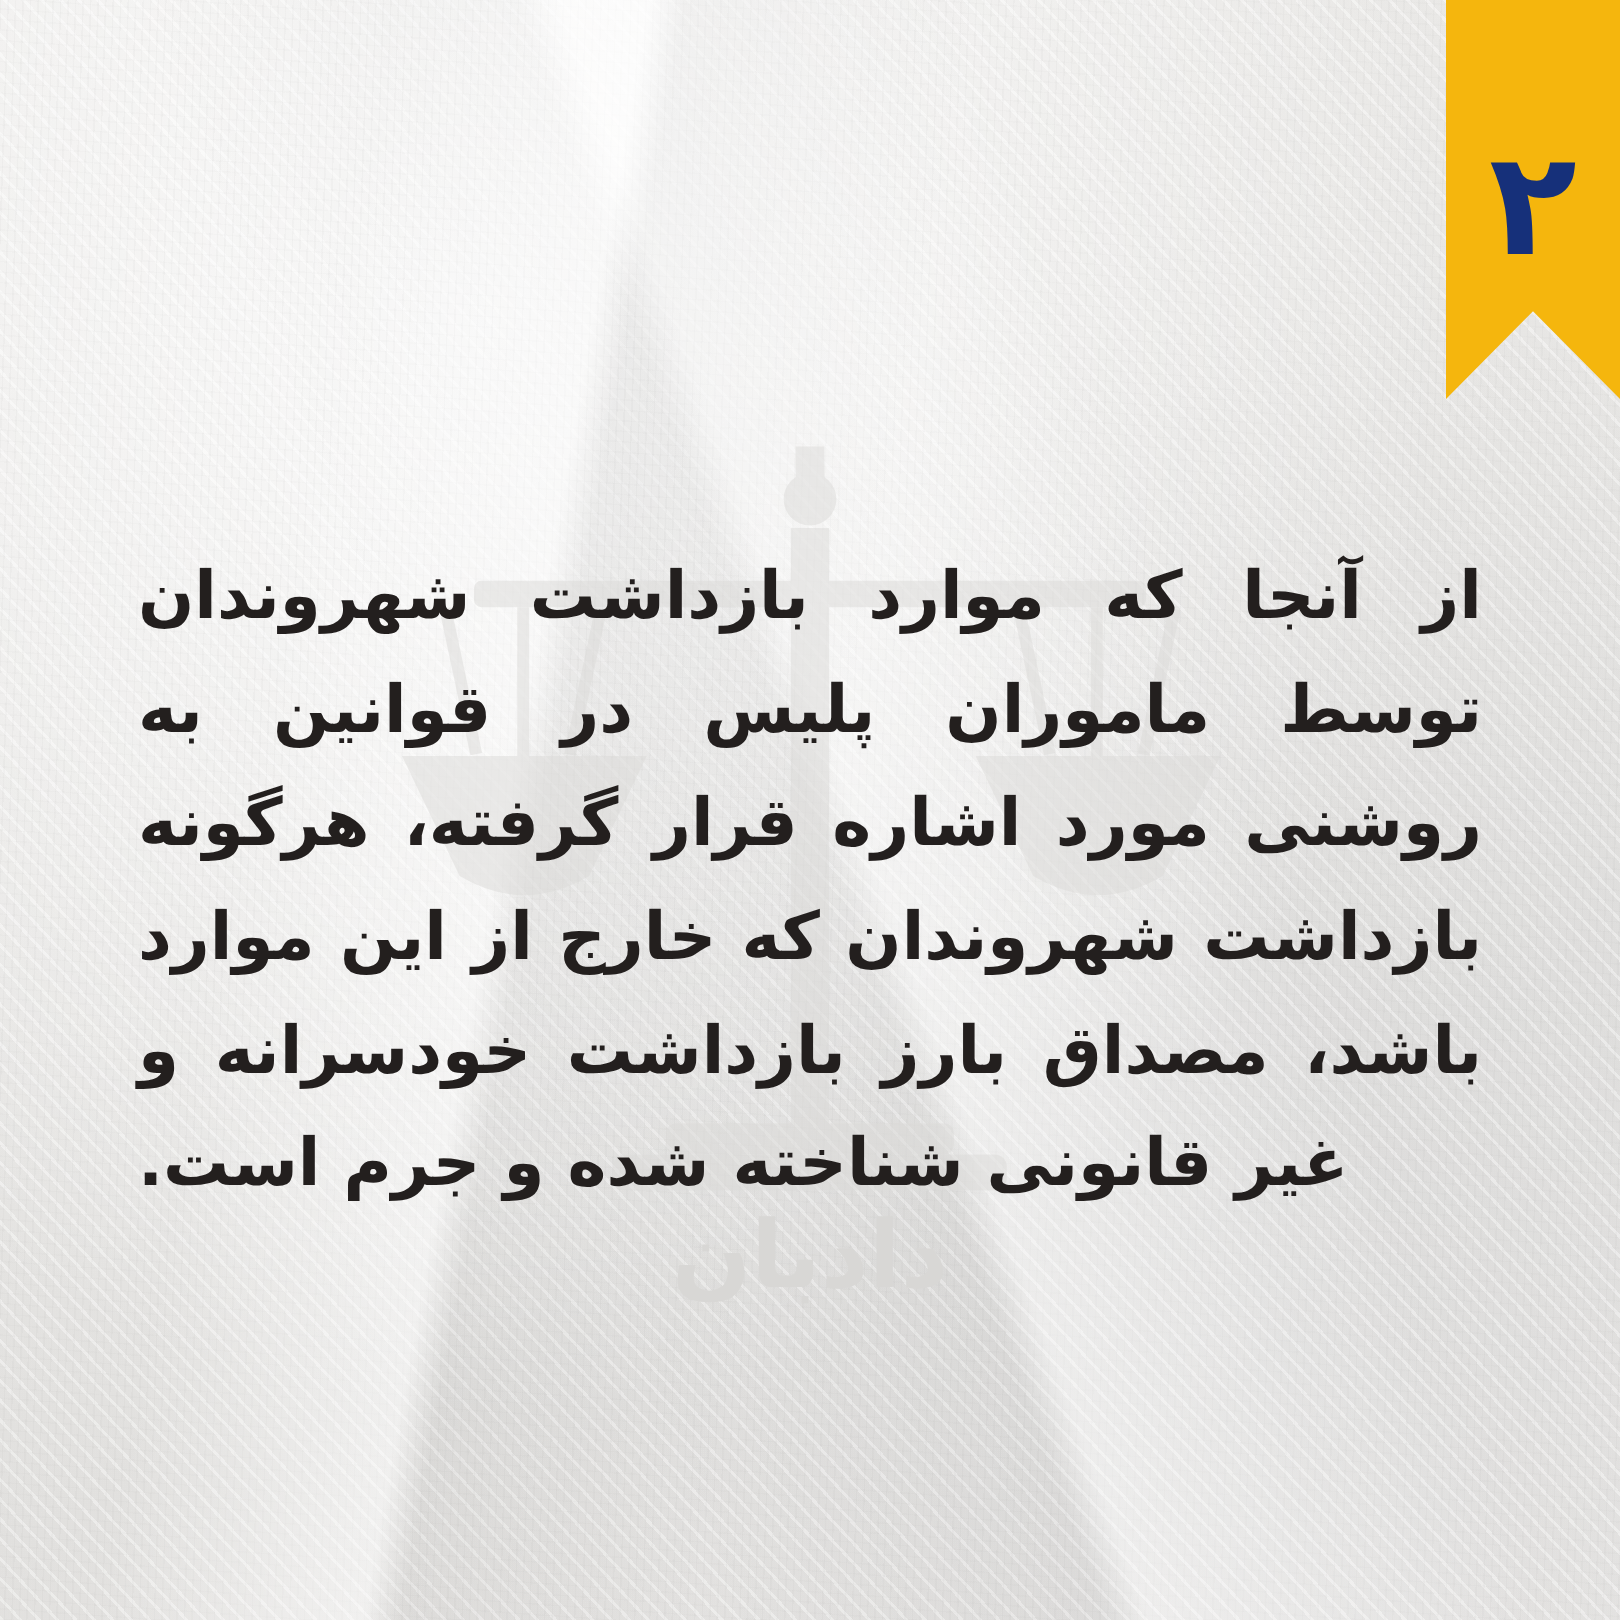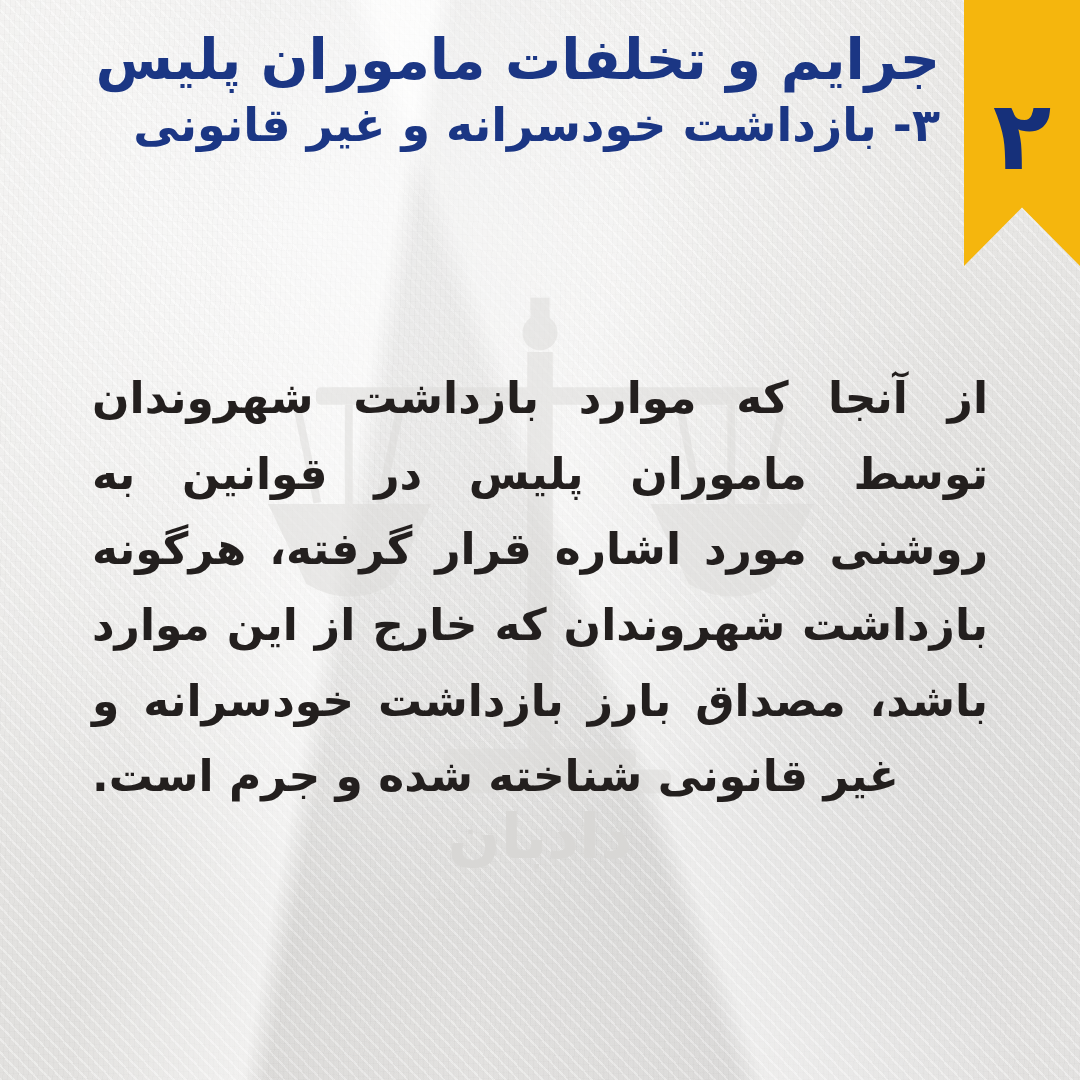--- a/index.html
+++ b/index.html
@@ -170,20 +170,16 @@
         <path d="M269 165 L371 165 L347 215 Q320 231 293 215 Z"></path>
       </g>
     </svg>
   </div>
   <div class="watermark-brand">دادبان</div>
 
   <div class="corner-flag">
     <span class="num">۲</span>
   </div>
 
-  <div class="header">
-    <div class="title-line1">جرایم و تخلفات ماموران پلیس</div>
-    <div class="title-line2">۳- بازداشت خودسرانه و غیر قانونی</div>
-  </div>
 
   <div class="body-copy">از آنجا که موارد بازداشت شهروندان توسط ماموران پلیس در قوانین به روشنی مورد اشاره قرار گرفته، هرگونه بازداشت شهروندان که خارج از این موارد باشد، مصداق بارز بازداشت خودسرانه و غیر قانونی شناخته شده و جرم است.</div>
 
 </div>
 
 </body></html>

